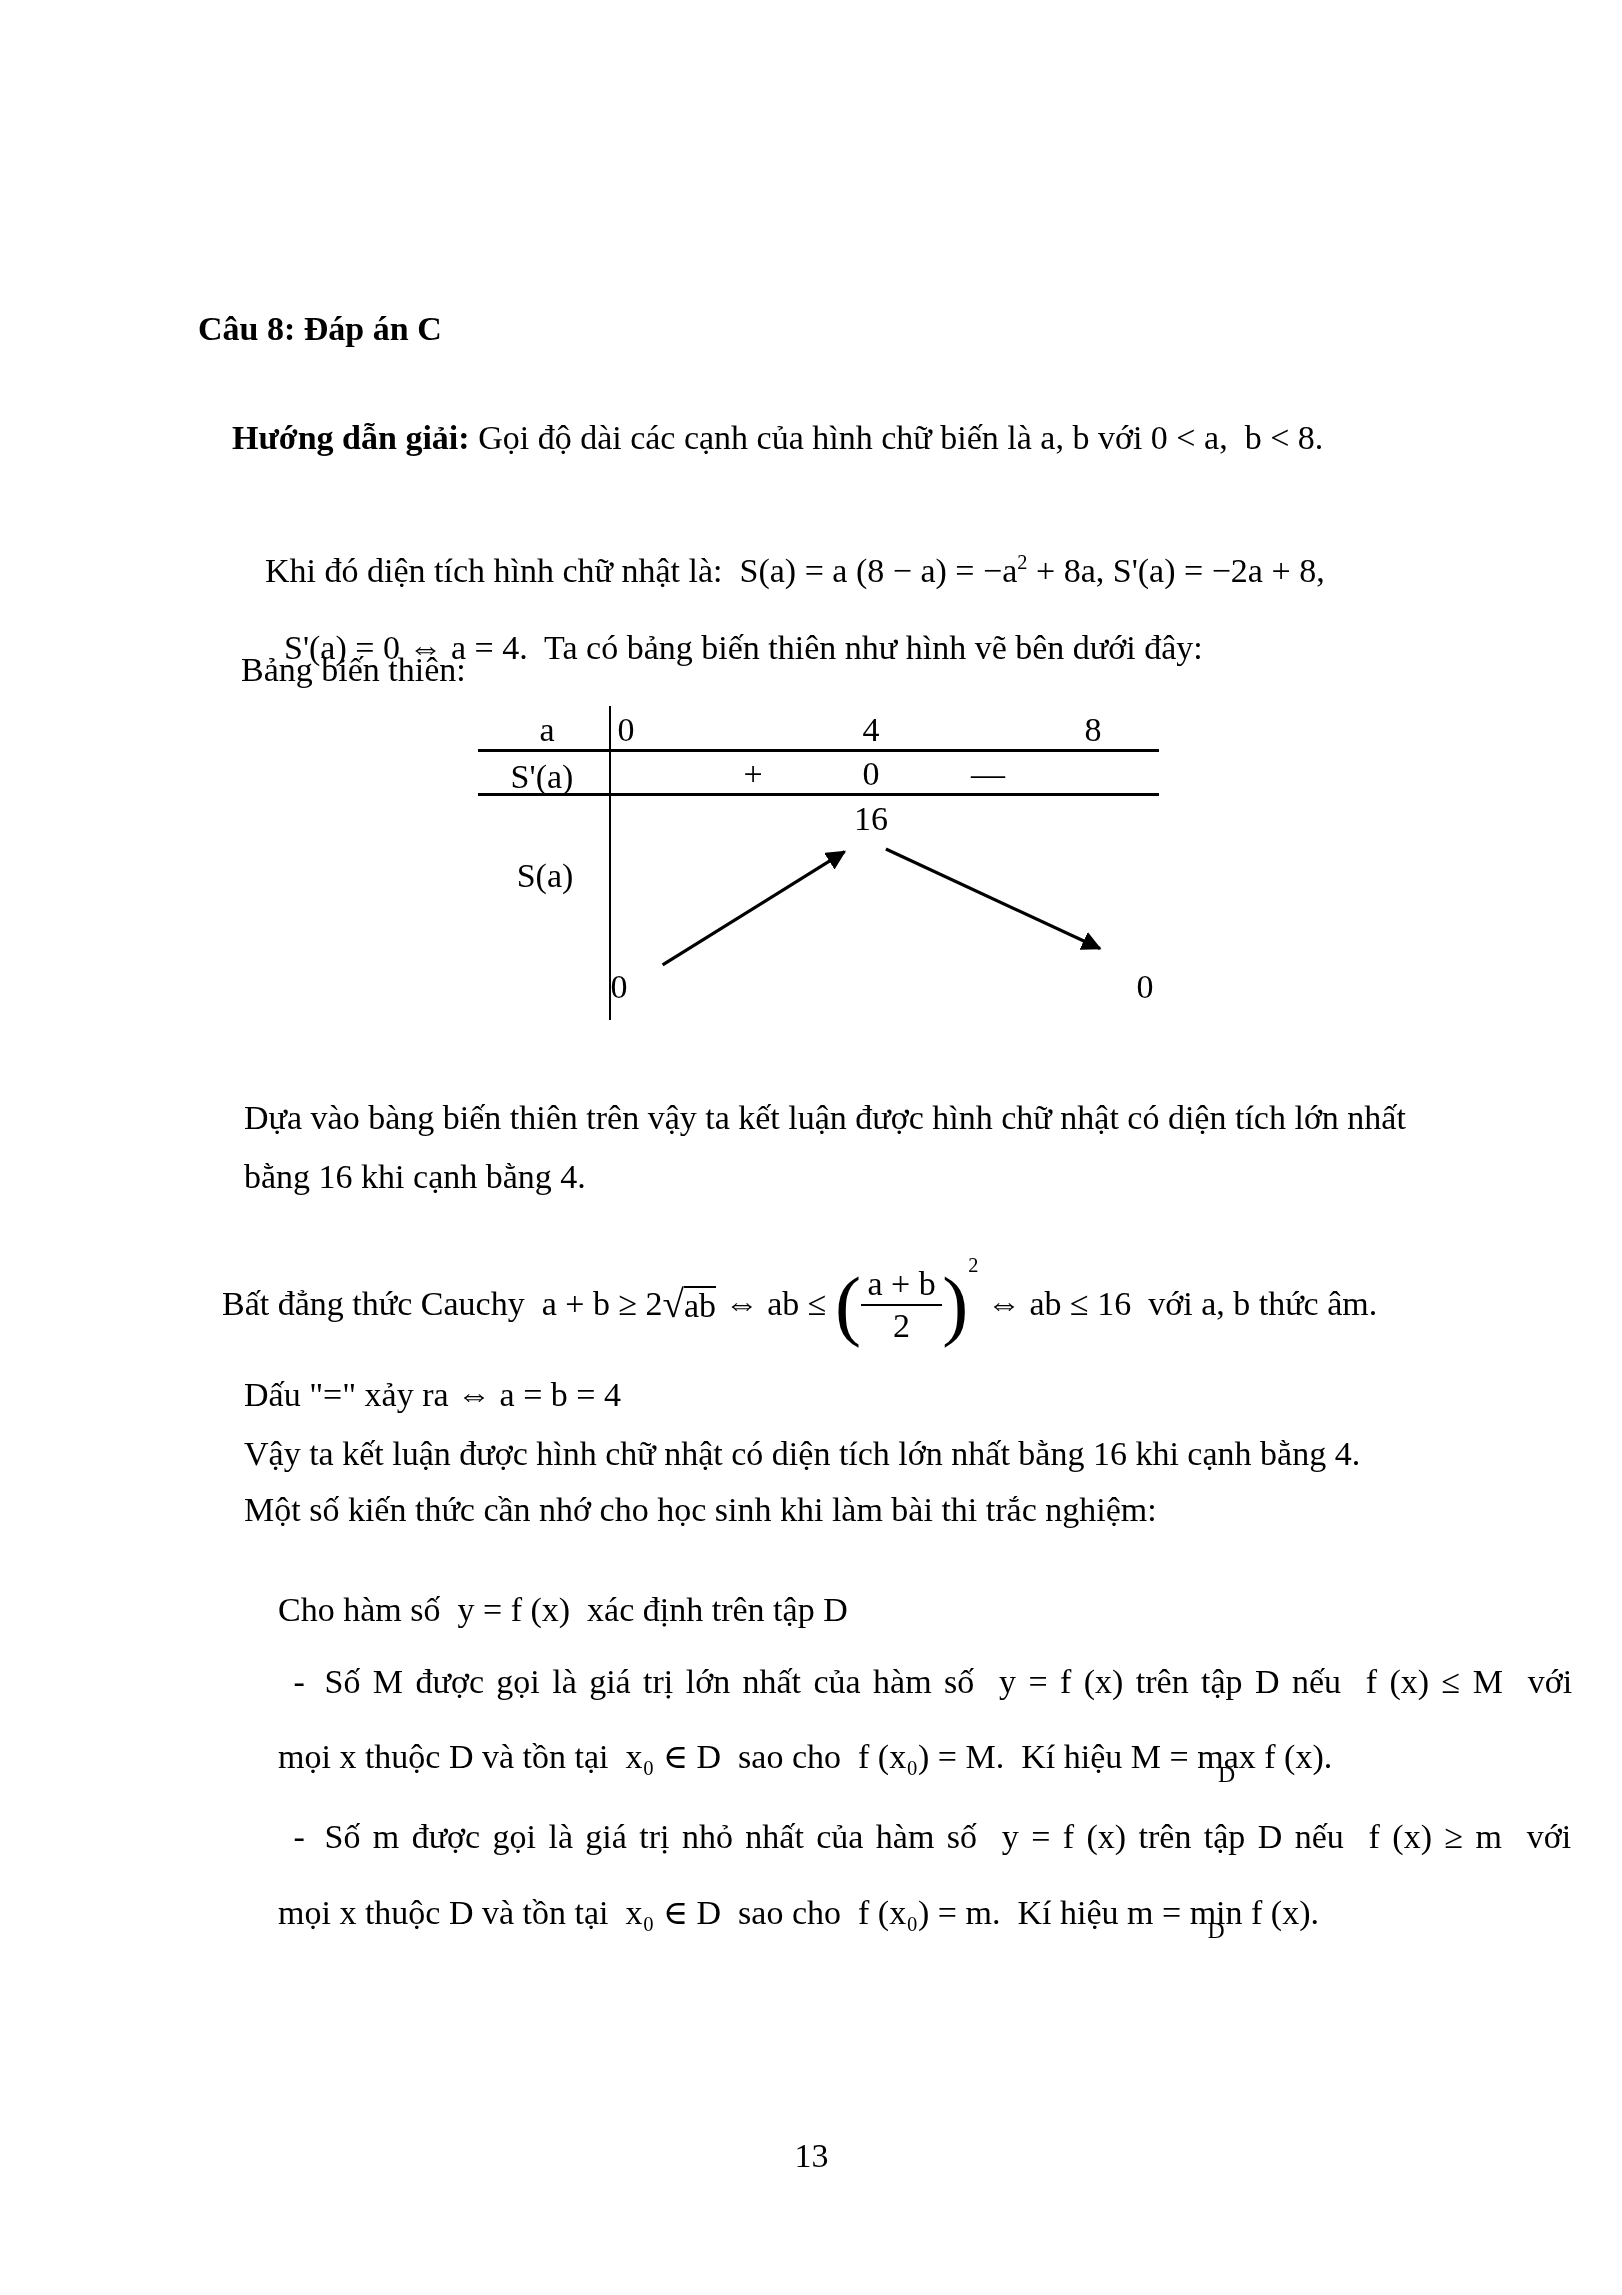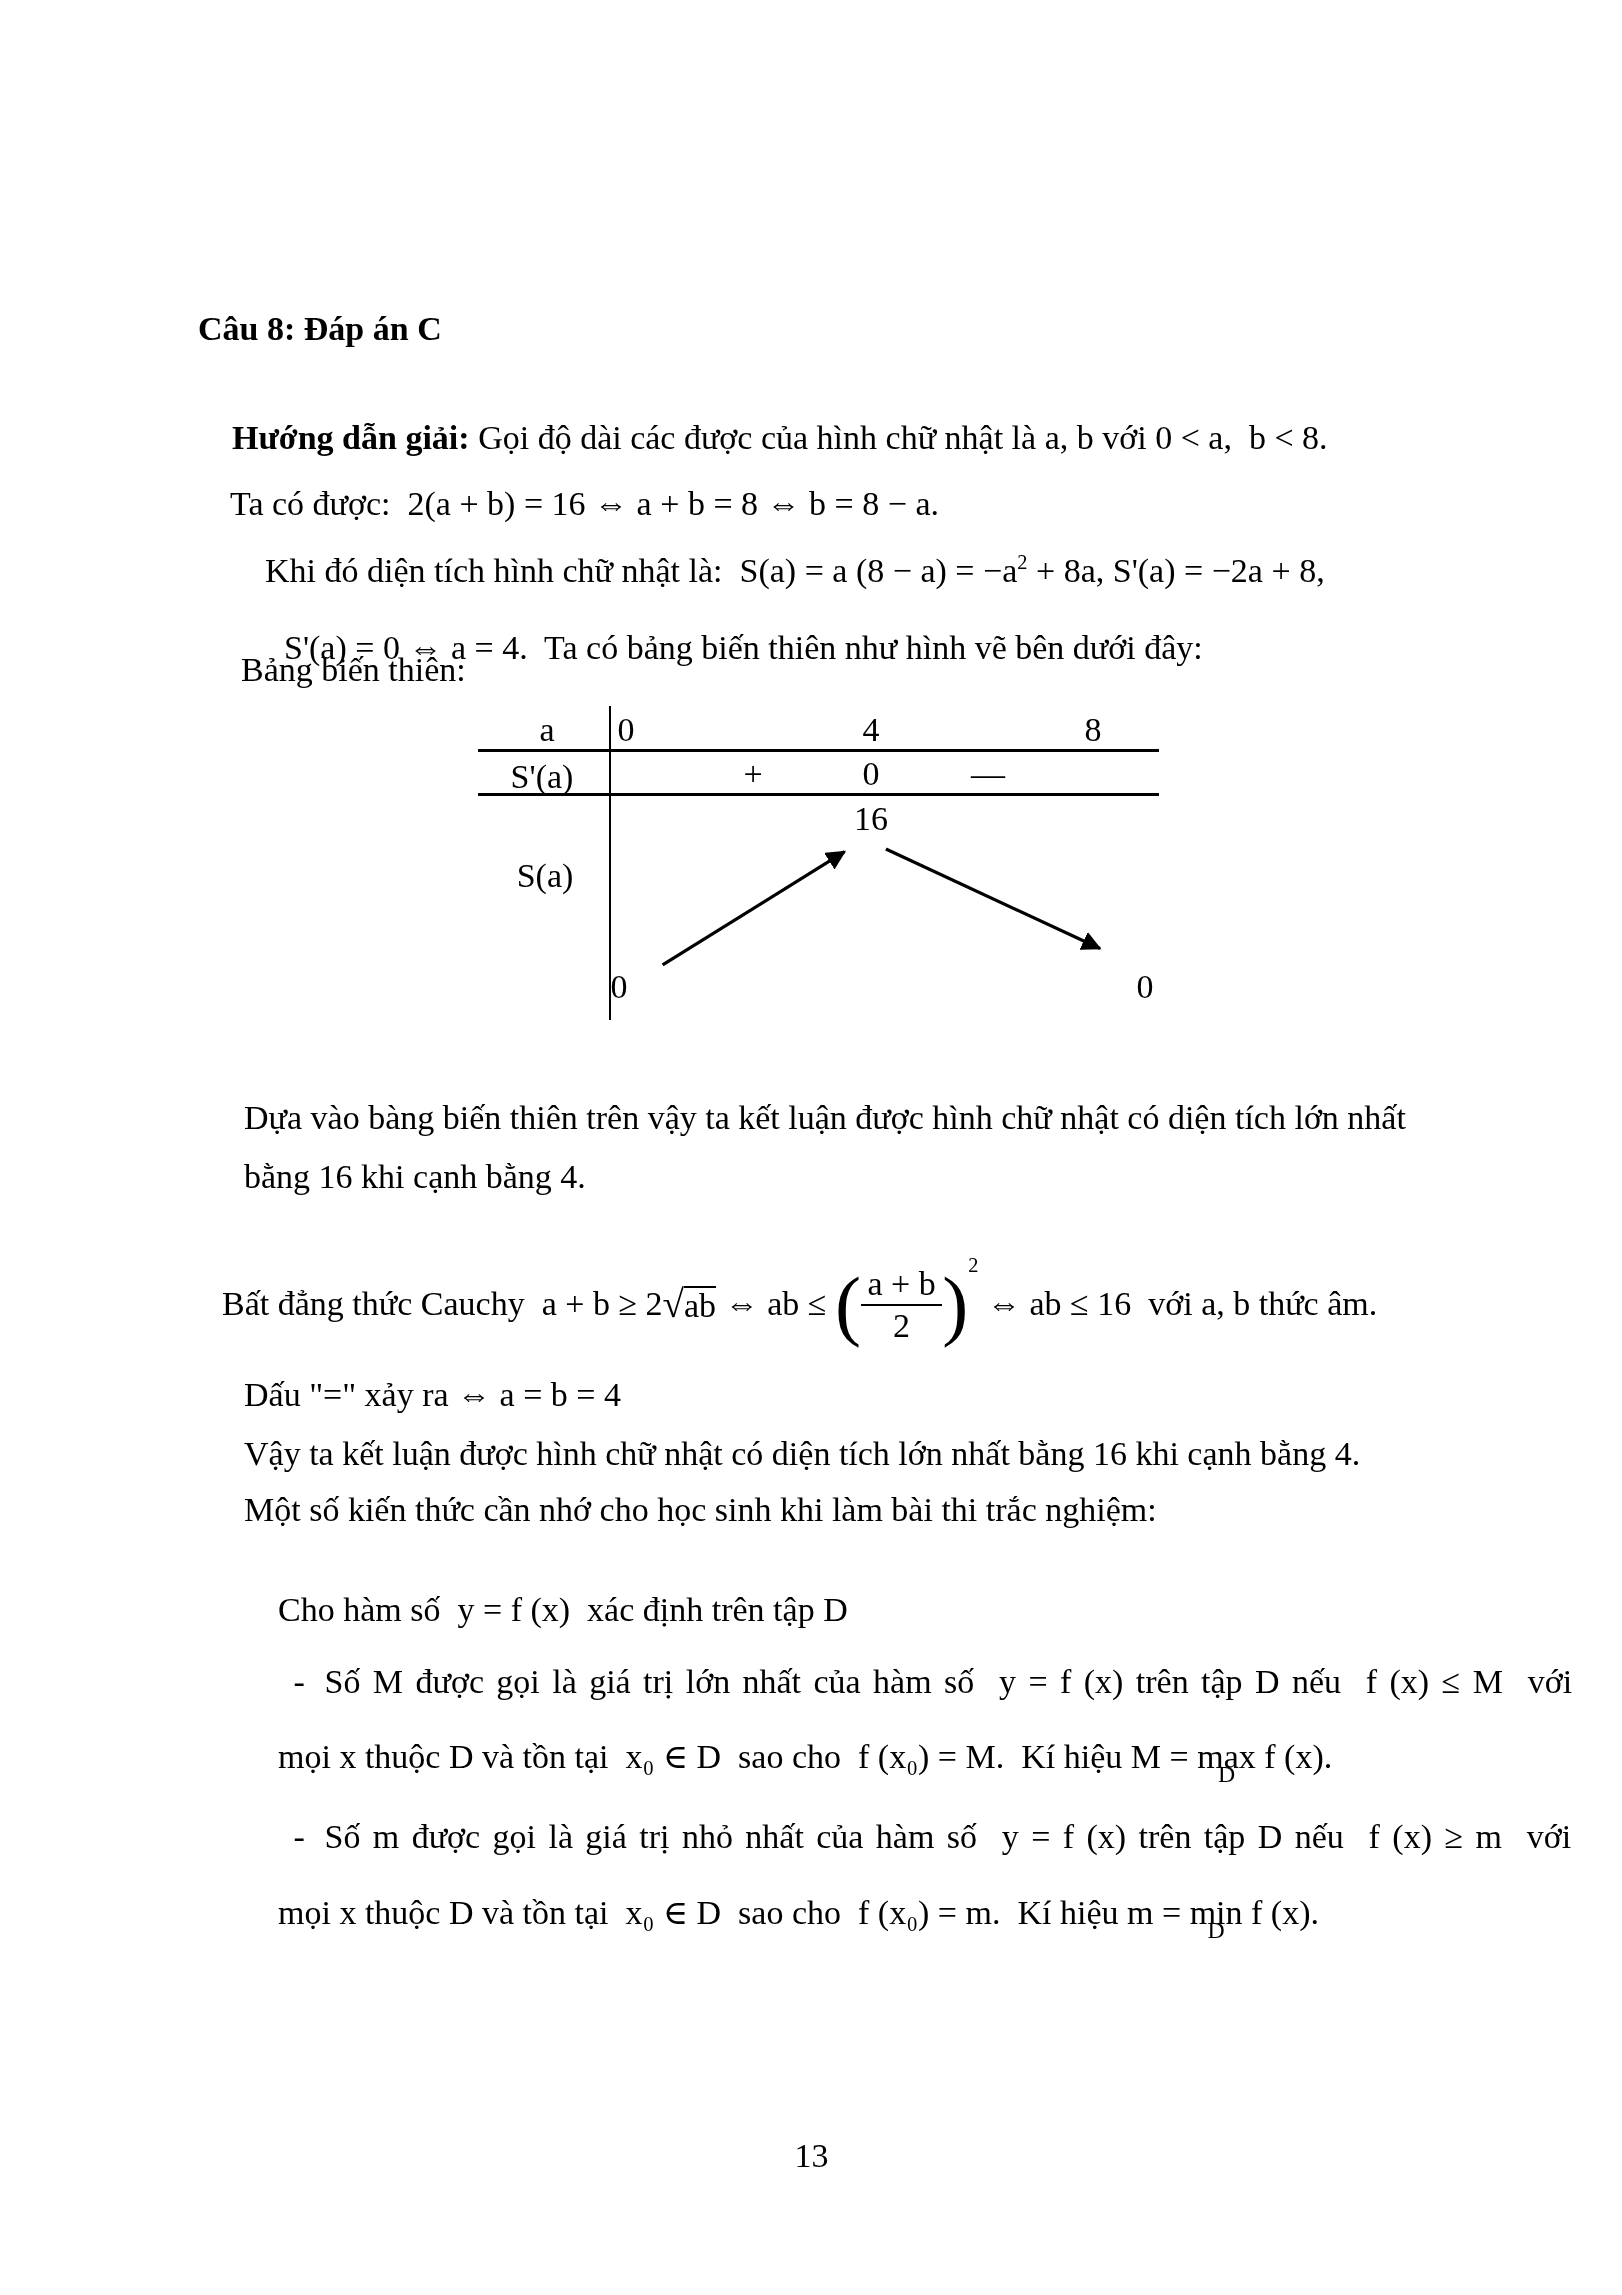--- a/index.html
+++ b/index.html
@@ -39,26 +39,23 @@
   .wsp{word-spacing:3.9px;}
 </style>
 </head>
 <body>
 
 <div class="page">
 
   <div class="line b" style="left:198px;top:308px;">Câu 8: Đáp án C</div>
 
   <div class="line" style="left:198px;top:374px;">
-    <span class="b">Hướng dẫn giải:</span><span> Gọi độ dài các được của hình chữ nhật là a, b với </span><span>0 &lt; a,  b &lt; 8.</span>
+    <span class="b">Hướng dẫn giải:</span><span> Gọi độ dài các cạnh của hình chữ biến là a, b với </span><span>0 &lt; a,  b &lt; 8.</span>
   </div>
 
-  <div class="line" style="left:196px;top:440px;">
-    <span>Ta có được:  </span><span>2(a + b) = 16 ⇔ a + b = 8 ⇔ b = 8 − a.</span>
-  </div>
 
   <div class="line" style="left:231px;top:507px;">
     <span>Khi đó diện tích hình chữ nhật là:  </span><span>S(a) = a (8 − a) = −a</span><span class="sup">2</span><span> + 8a, S'(a) = −2a + 8,</span>
   </div>
 
   <div class="line" style="left:250px;top:584px;">
     <span>S'(a) = 0 ⇔ a = 4.</span><span>  Ta có bảng biến thiên như hình vẽ bên dưới đây:</span>
   </div>
 
   <div class="line" style="left:241px;top:649px;">Bảng biến thiên:</div>

